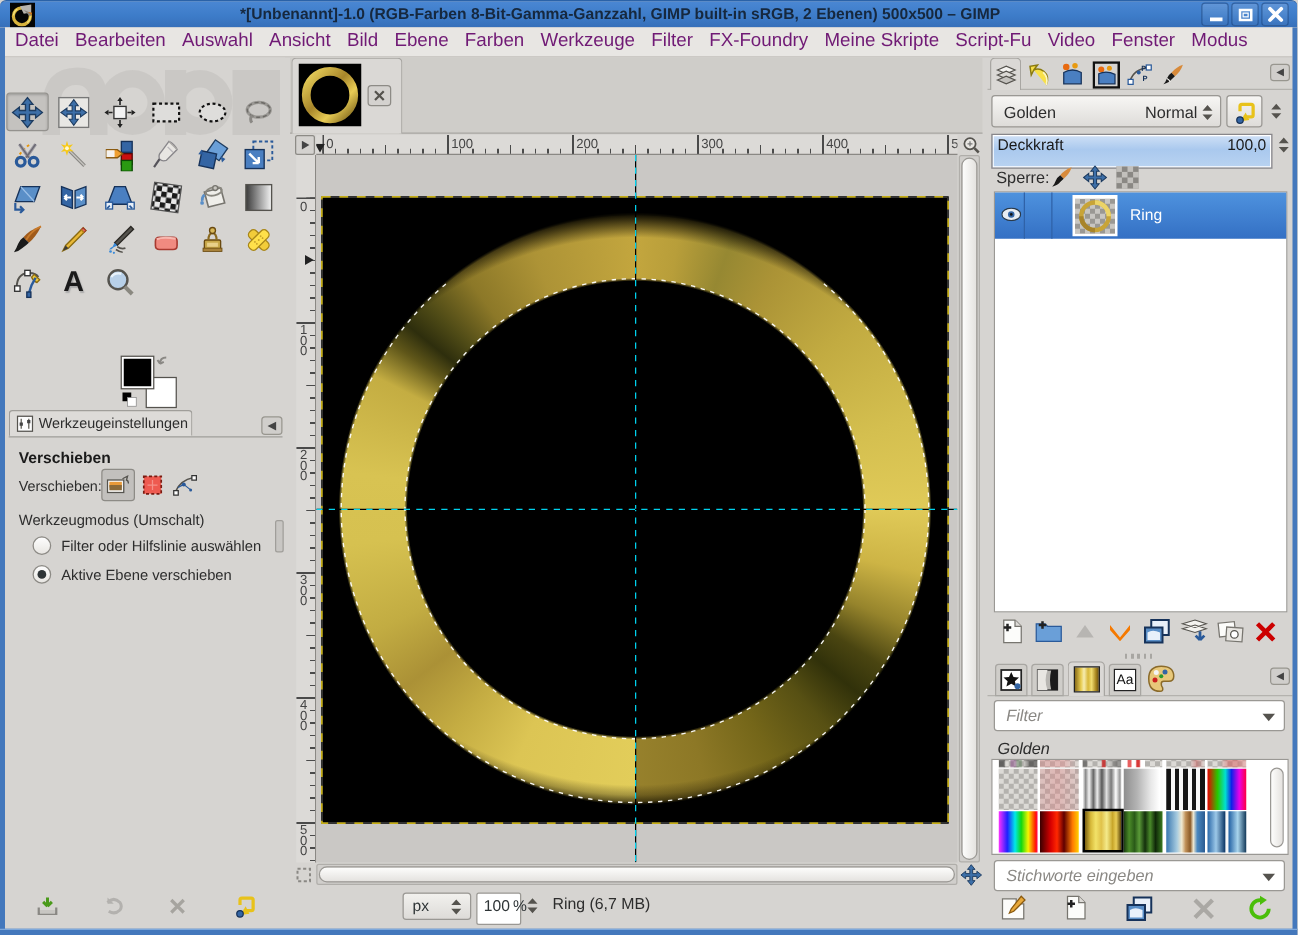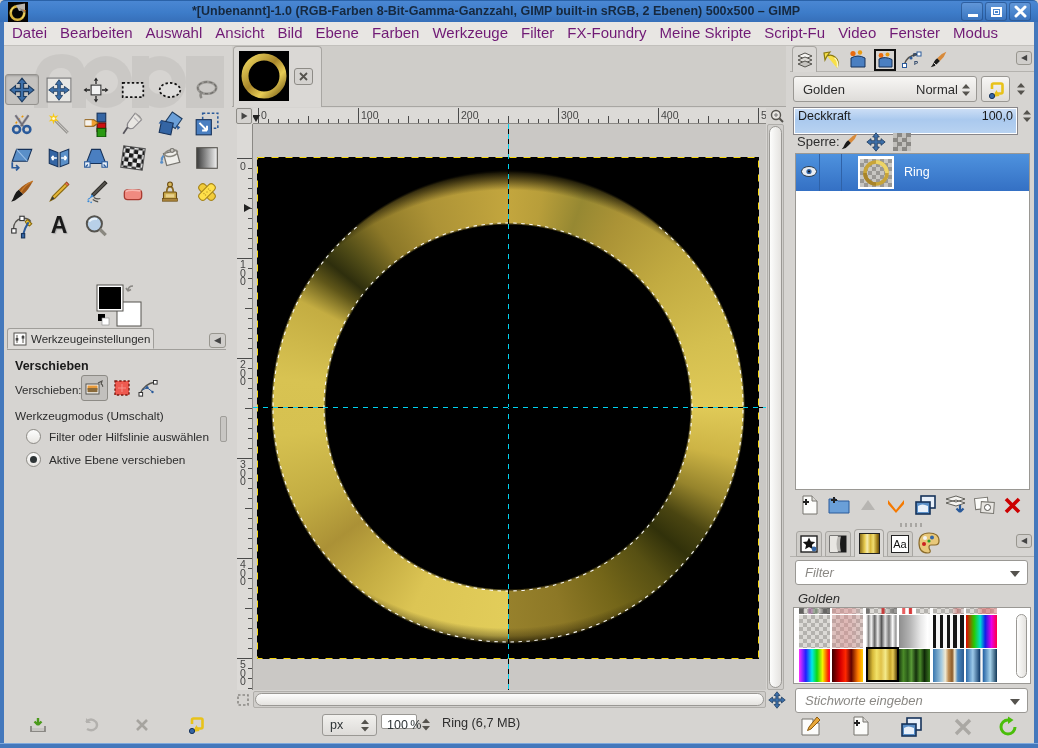--- a/index.html
+++ b/index.html
@@ -472,21 +472,21 @@
         <path d="M12 1 L16 6 L13.5 6 L13.5 10.5 L18 10.5 L18 8 L23 12 L18 16 L18 13.5 L13.5 13.5 L13.5 18 L16 18 L12 23 L8 18 L10.5 18 L10.5 13.5 L6 13.5 L6 16 L1 12 L6 8 L6 10.5 L10.5 10.5 L10.5 6 L8 6 Z" fill="#3d6fa8" stroke="#1e3c60" stroke-width="1"></path>
       </svg>
   </div>
   <div class="abs" style="left:0;top:664px;width:554px;height:32px">
     <div class="abs" style="left:90px;top:4px;width:55px;height:22px;background:linear-gradient(#f2f1ee,#dddbd8);border:1px solid #9a9894;border-radius:3px">
       <span class="abs" style="left:7px;top:3px;font-size:12.5px">px</span>
       <svg class="abs" style="left:36px;top:3px" width="12" height="15" viewBox="0 0 12 15">
           <path d="M2 6 L6 1.5 L10 6 Z M2 9 L6 13.5 L10 9 Z" fill="#55534e"></path>
         </svg>
     </div>
-    <div class="abs" style="left:149px;top:4px;width:36px;height:15px;background:#fff;border:1px solid #9a9894;border-radius:2px">
+    <div class="abs" style="left:149px;top:4px;width:36px;height:26px;background:#fff;border:1px solid #9a9894;border-radius:2px">
       <span class="abs" style="left:5px;top:3px;font-size:12.5px">100 %</span>
     </div>
     <svg class="abs" style="left:188px;top:7px" width="12" height="15" viewBox="0 0 12 15">
         <path d="M2 6 L6 1.5 L10 6 Z M2 9 L6 13.5 L10 9 Z" fill="#55534e"></path>
       </svg>
     <span class="abs" style="left:210px;top:6px;font-size:12.7px;color:#2d2d2d">Ring (6,7 MB)</span>
   </div>
 </div>
 <div id="rightcol">
   <div class="abs" style="left:0;top:25px;width:244px;height:1px;background:#b4b2ae"></div>

